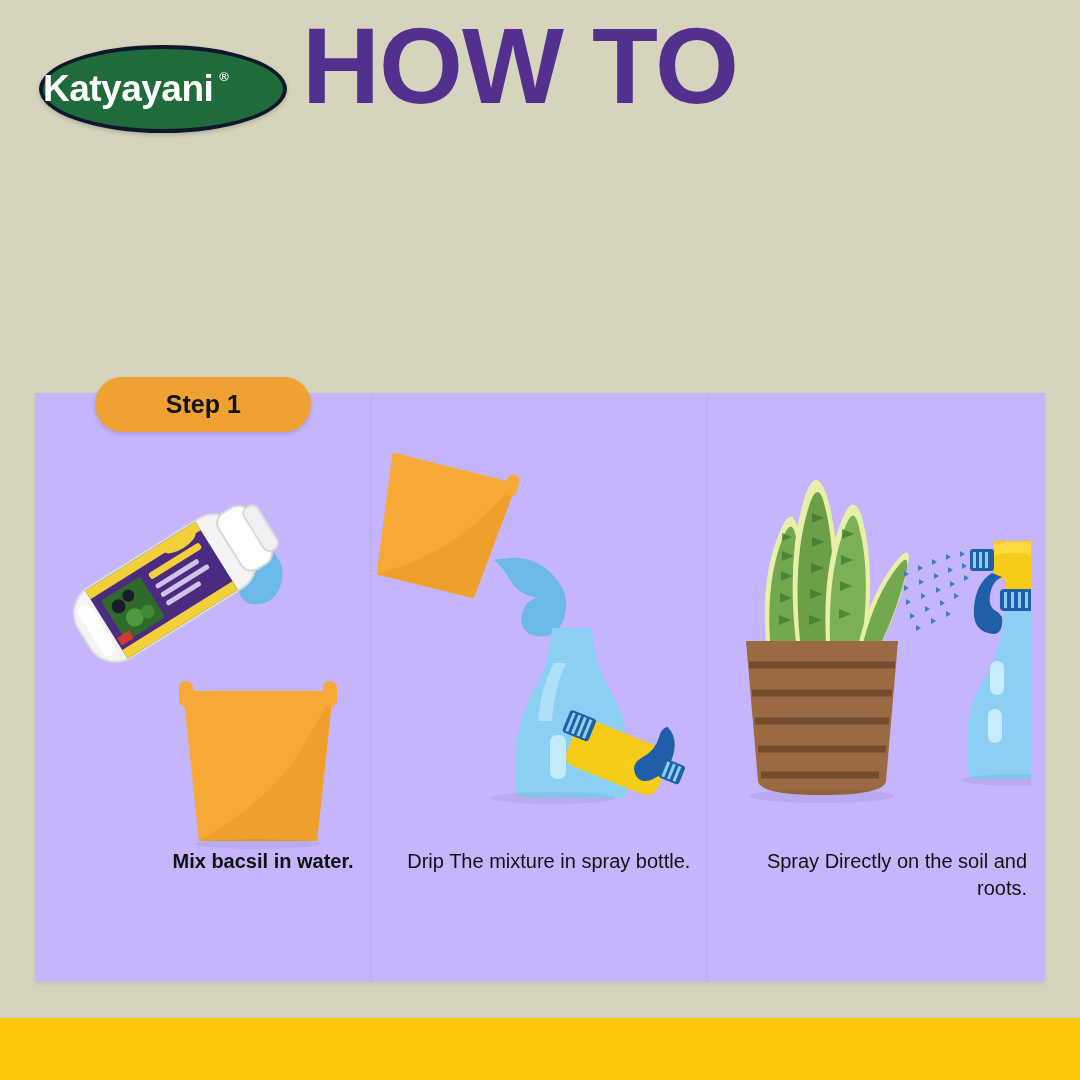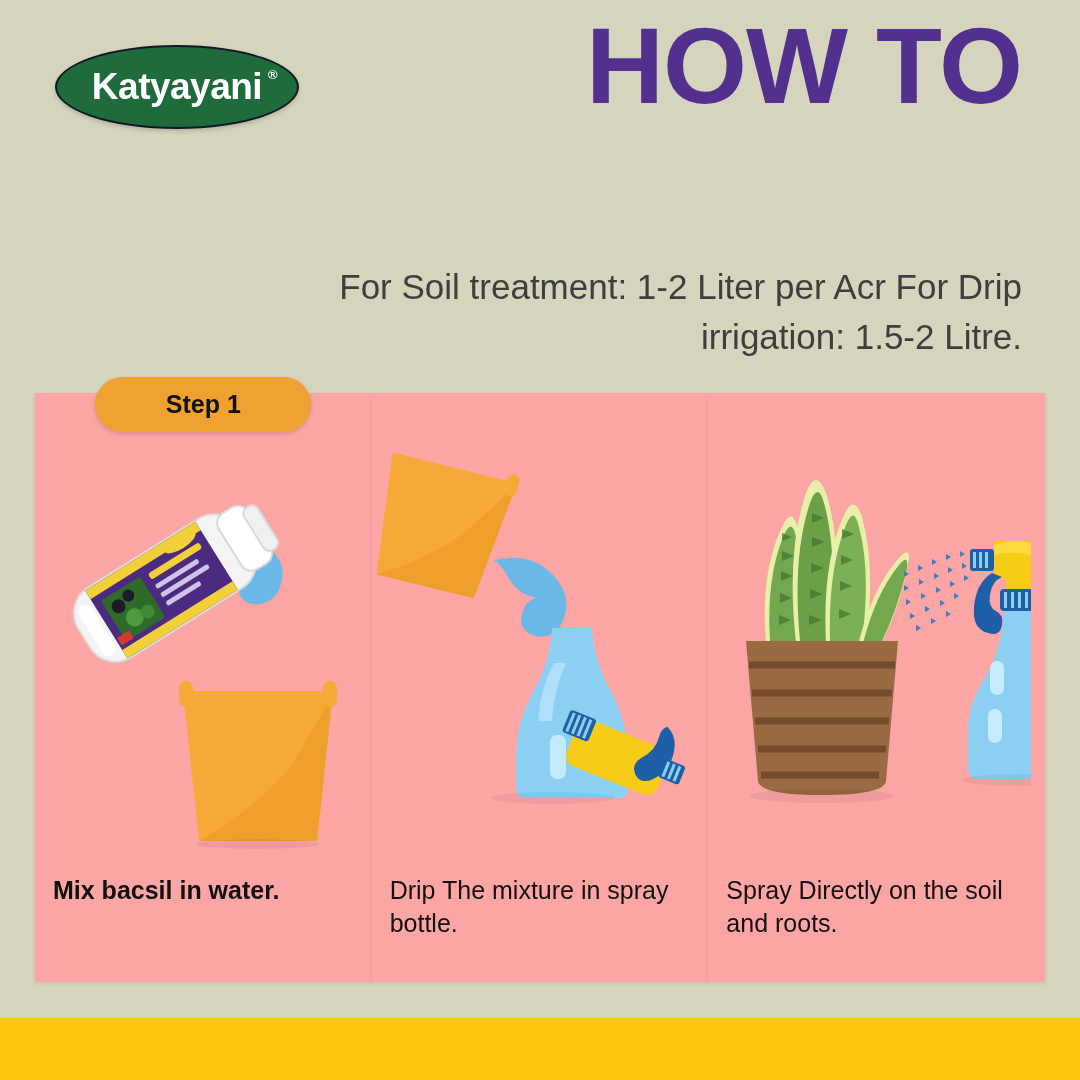--- a/index.html
+++ b/index.html
@@ -6,68 +6,68 @@
   body{
     width:1080px;height:1080px;overflow:hidden;
     background:#d5d5bd;
     font-family:"Liberation Sans", sans-serif;
     position:relative;
   }
   .stage{position:absolute;inset:0;}
 
   
   .logo{
-    position:absolute;left:55px;top:45px;width:240px;height:80px;
+    position:absolute;left:39px;top:45px;width:240px;height:80px;
     border-radius:50%;
     background:#1f6b3b;
-    border:2px solid #0f172a;
+    border:4px solid #0f172a;
     box-shadow:0 2px 4px rgba(0,0,0,.18);
-    display:flex;align-items:center;justify-content:center;
+    display:flex;align-items:center;justify-content:flex-start;
   }
   .logo-text{
     color:#ffffff;font-weight:bold;font-size:37px;letter-spacing:-.5px;
     position:relative;white-space:nowrap;
   }
   .logo-reg{
     position:absolute;right:-15px;top:1px;font-size:13px;font-weight:bold;
   }
 
   
   .title{
     position:absolute;right:58px;top:14px;width:720px;
-    text-align:right;color:#53308e;
+    text-align:left;color:#53308e;
     font-weight:bold;font-size:108px;line-height:.96;
     letter-spacing:-1px;
   }
   .subtitle{
     position:absolute;right:58px;top:262px;width:730px;
     text-align:right;color:#3e3e3e;
     font-size:35px;line-height:1.42;
   }
 
   
   .cards{position:absolute;left:35px;top:393px;width:1010px;height:589px;
          display:flex;justify-content:space-between;}
   .card{
-    position:relative;width:386px;height:589px;background:#fca5a5;
+    position:relative;width:386px;height:589px;background:#c4b5fd;
     box-shadow:0 2px 5px rgba(0,0,0,.07);
   }
   .badge{
     position:absolute;left:50%;transform:translateX(-50%);top:-16px;
     background:#efa132;color:#111;
     font-weight:bold;font-size:25px;
     padding:13px 0;width:216px;text-align:center;
     border-radius:30px;
     box-shadow:0 2px 4px rgba(0,0,0,.14);
     z-index:4;
   }
   .art{position:absolute;left:0;top:60px;width:323px;height:400px;}
   .caption{
-    position:absolute;left:18px;right:18px;top:481px;
-    text-align:left;font-size:25px;color:#111;line-height:1.33;
+    position:absolute;left:18px;right:18px;top:455px;
+    text-align:right;font-size:20px;color:#111;line-height:1.33;
   }
   .caption.bold{font-weight:bold;}
 
   
   .bottombar{position:absolute;left:0;bottom:0;width:1080px;height:62px;background:#ffc709;}
 </style>
 </head>
 <body>
 
 <div class="stage">
@@ -75,21 +75,20 @@
   <div class="logo">
     <div class="logo-text">
       <span>Katyayani</span><span class="logo-reg">®</span>
     </div>
   </div>
 
   <div class="title">
     <div>HOW TO</div>
   </div>
 
-  <div class="subtitle">For Soil treatment: 1-2 Liter per Acr For Drip irrigation: 1.5-2 Litre.</div>
 
   <div class="cards">
 
     <div class="card">
       <div class="badge">Step 1</div>
       <div class="art">
         <svg viewBox="0 0 323 400" width="323" height="400">
 
           <path d="M196 95 q22 -14 40 2 q16 14 10 34 q-5 18 -22 20 q-16 2 -20 -12 q-3 -12 6 -18 q-14 2 -20 -8 q-5 -10 6 -18 z" fill="#6bb9e8"></path>
 

